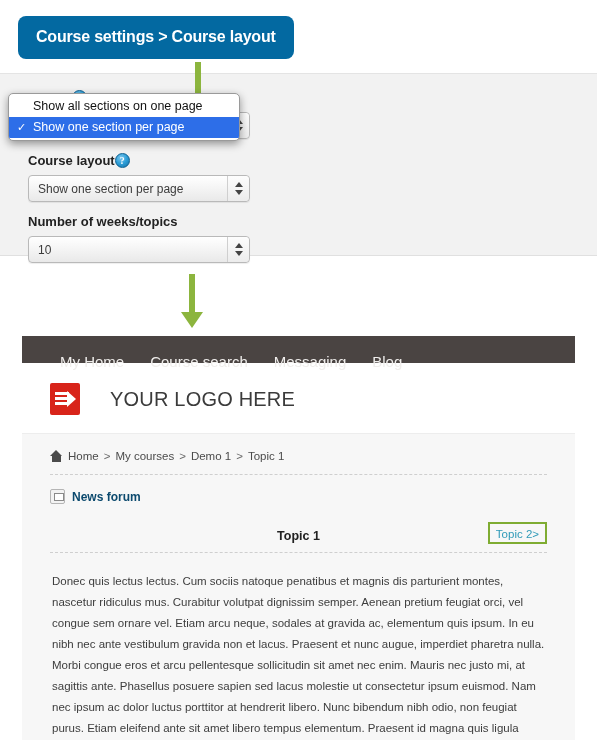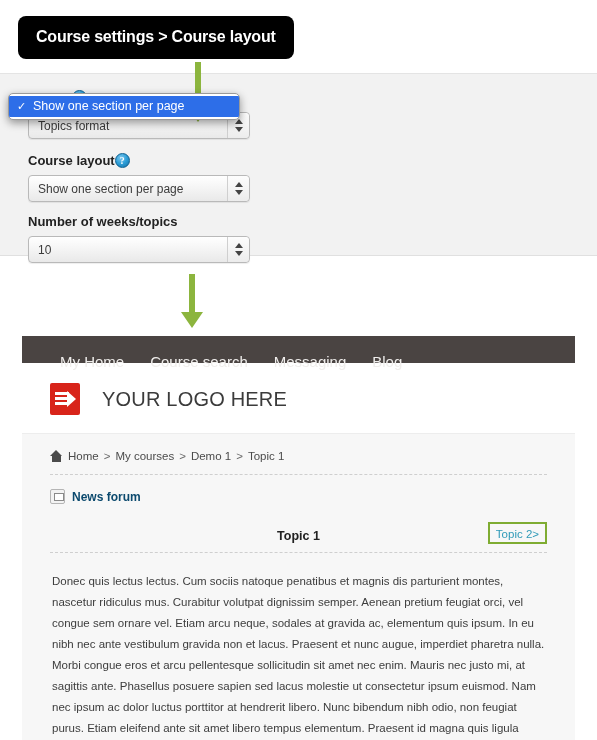--- a/index.html
+++ b/index.html
@@ -9,21 +9,21 @@
     background:#ffffff;
     font-family:"Liberation Sans", sans-serif;
     position:relative;
     overflow:hidden;
   }
 
   
   .banner-wrap { padding:16px 0 0 18px; }
   .banner {
     display:inline-block;
-    background:#000000;
+    background:#0369a1;
     color:#ffffff;
     font-weight:bold;
     font-size:16px;
     letter-spacing:-0.2px;
     padding:12px 18px 13px 18px;
     border-radius:8px;
   }
 
   
   .settings-panel {
@@ -143,21 +143,21 @@
   }
   .navbar a {
     color:#f0eeec;
     font-size:15px;
     text-decoration:none;
     white-space:nowrap;
     margin-top:24px;
   }
   .logo-row {
     display:flex; align-items:center;
-    gap:22px;
+    gap:30px;
     padding:20px 0 18px 28px;
     margin:0 22px;
   }
   .logo-mark {
     width:30px;height:32px;
     background:#d8241a;
     border-radius:2px;
     position:relative;
   }
   .logo-mark .ln {
@@ -302,20 +302,23 @@
   </div>
   <div class="select-box">
     <span class="val">10</span>
     <span class="select-arrows">
       <span class="tri-up"></span>
         <span class="tri-dn"></span>
     </span>
   </div>
 
   <div class="dropdown">
+    <div class="dd-item">
+      <span>Show all sections on one page</span>
+    </div>
     <div class="dd-item selected">
       <span class="tick">✓</span>
       <span>Show one section per page</span>
     </div>
   </div>
 </div>
 
 <div class="arrow" style="left:176px; top:62px; width:44px; height:62px;">
   <span class="shaft" style="top:0; height:46px;"></span>
   <span class="head" style="top:44px;"></span>

